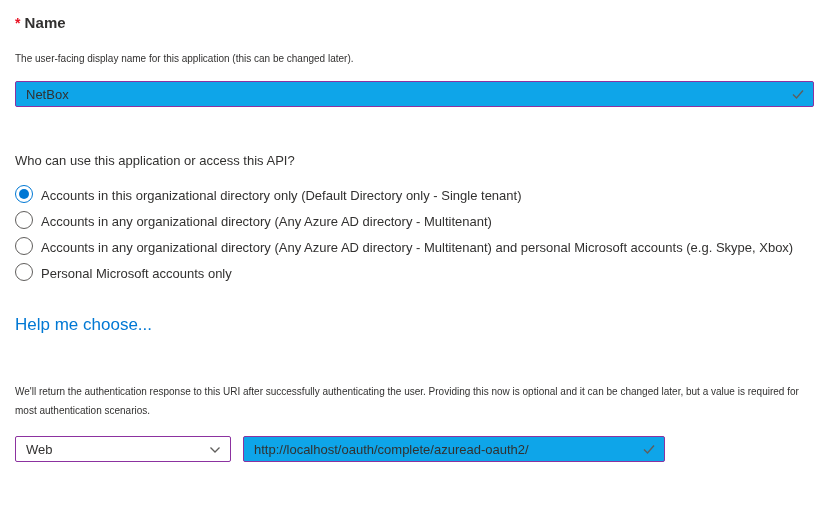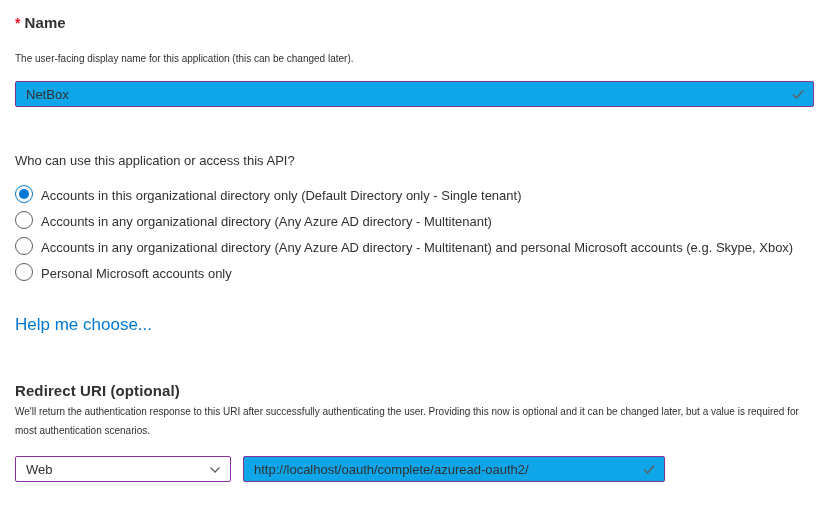--- a/index.html
+++ b/index.html
@@ -179,21 +179,20 @@
       <div class="option-row">
         <span class="radio"></span>
         <span class="option-label">Personal Microsoft accounts only</span>
       </div>
     </div>
 
     <a class="help-link">Help me choose...</a>
   </div>
 
   <div class="redirect-section">
-    <div class="section-title">Redirect URI (optional)</div>
 
     <div class="description redirect-desc">We'll return the authentication response to this URI after successfully authenticating the user. Providing this now is optional and it can be changed later, but a value is required for most authentication scenarios.</div>
 
     <div class="redirect-controls">
       <div class="platform-select">
         <span>Web</span>
         <svg class="select-chevron" viewBox="0 0 12 12">
             <path d="M1.5 3.5 L6 8 L10.5 3.5" fill="none" stroke="#605e5c" stroke-width="1.3"></path>
           </svg>
       </div>

